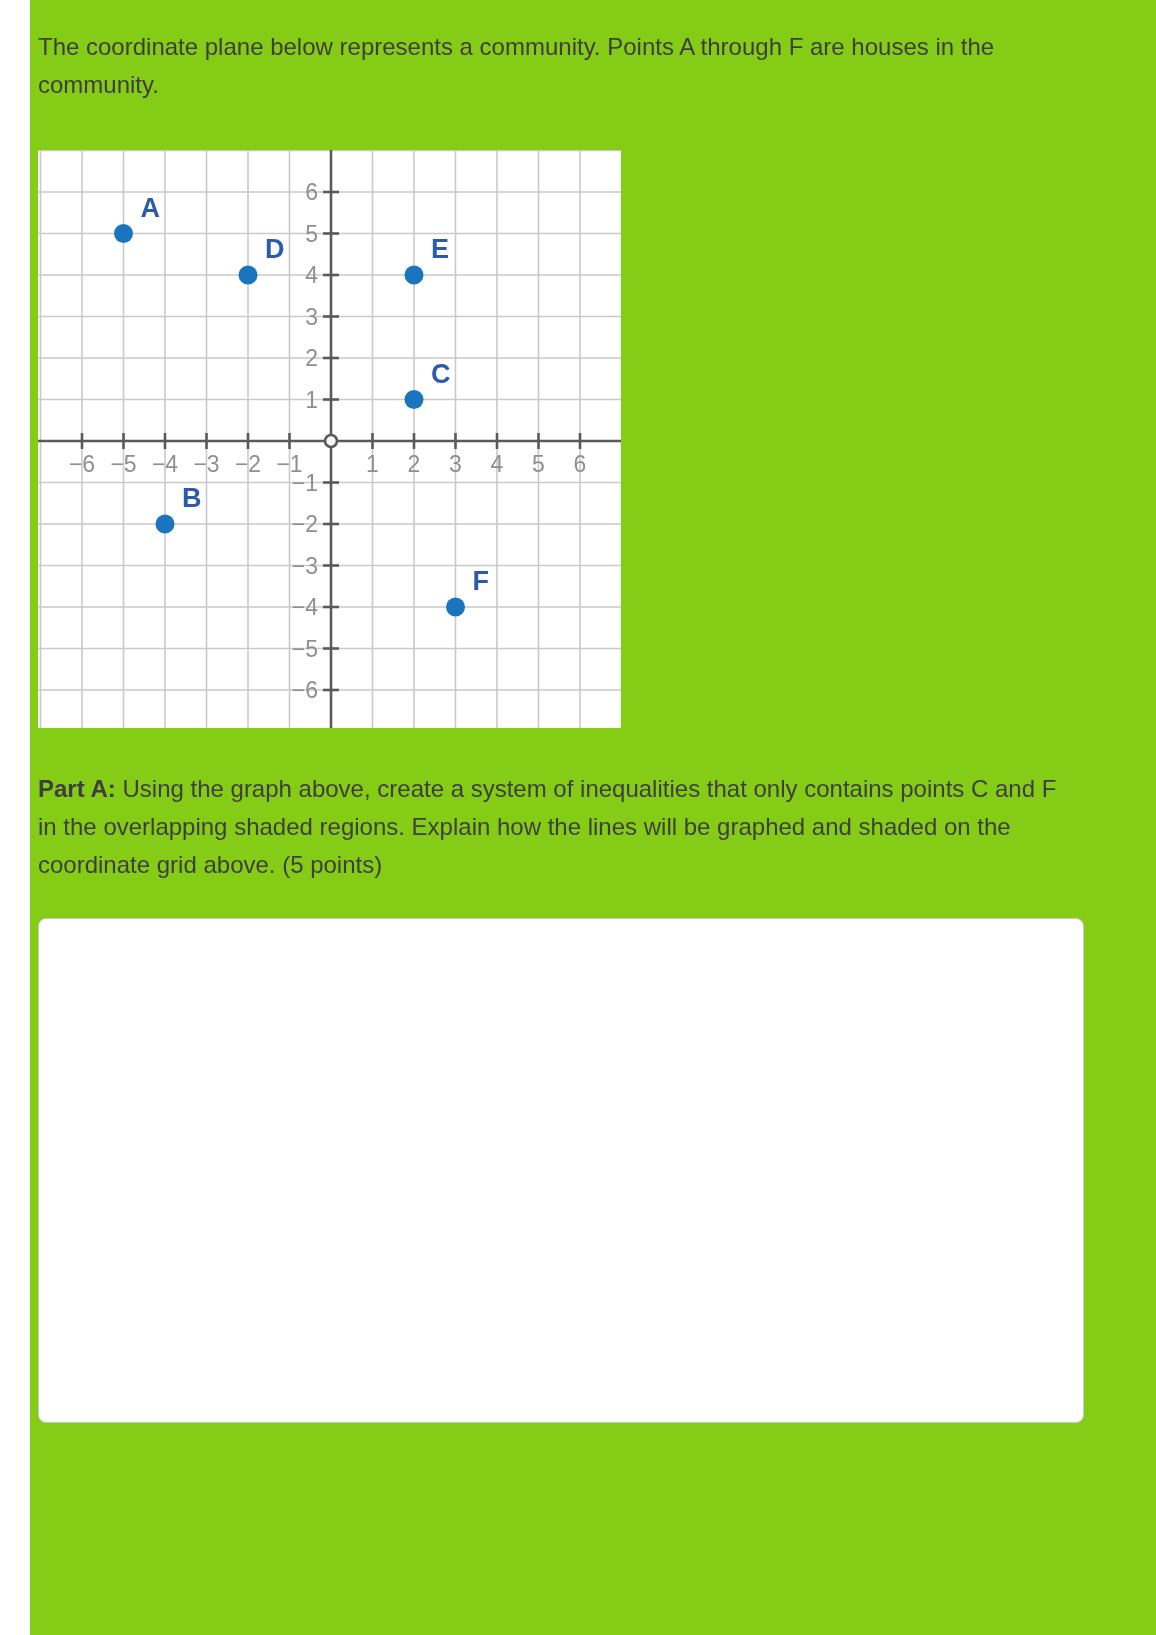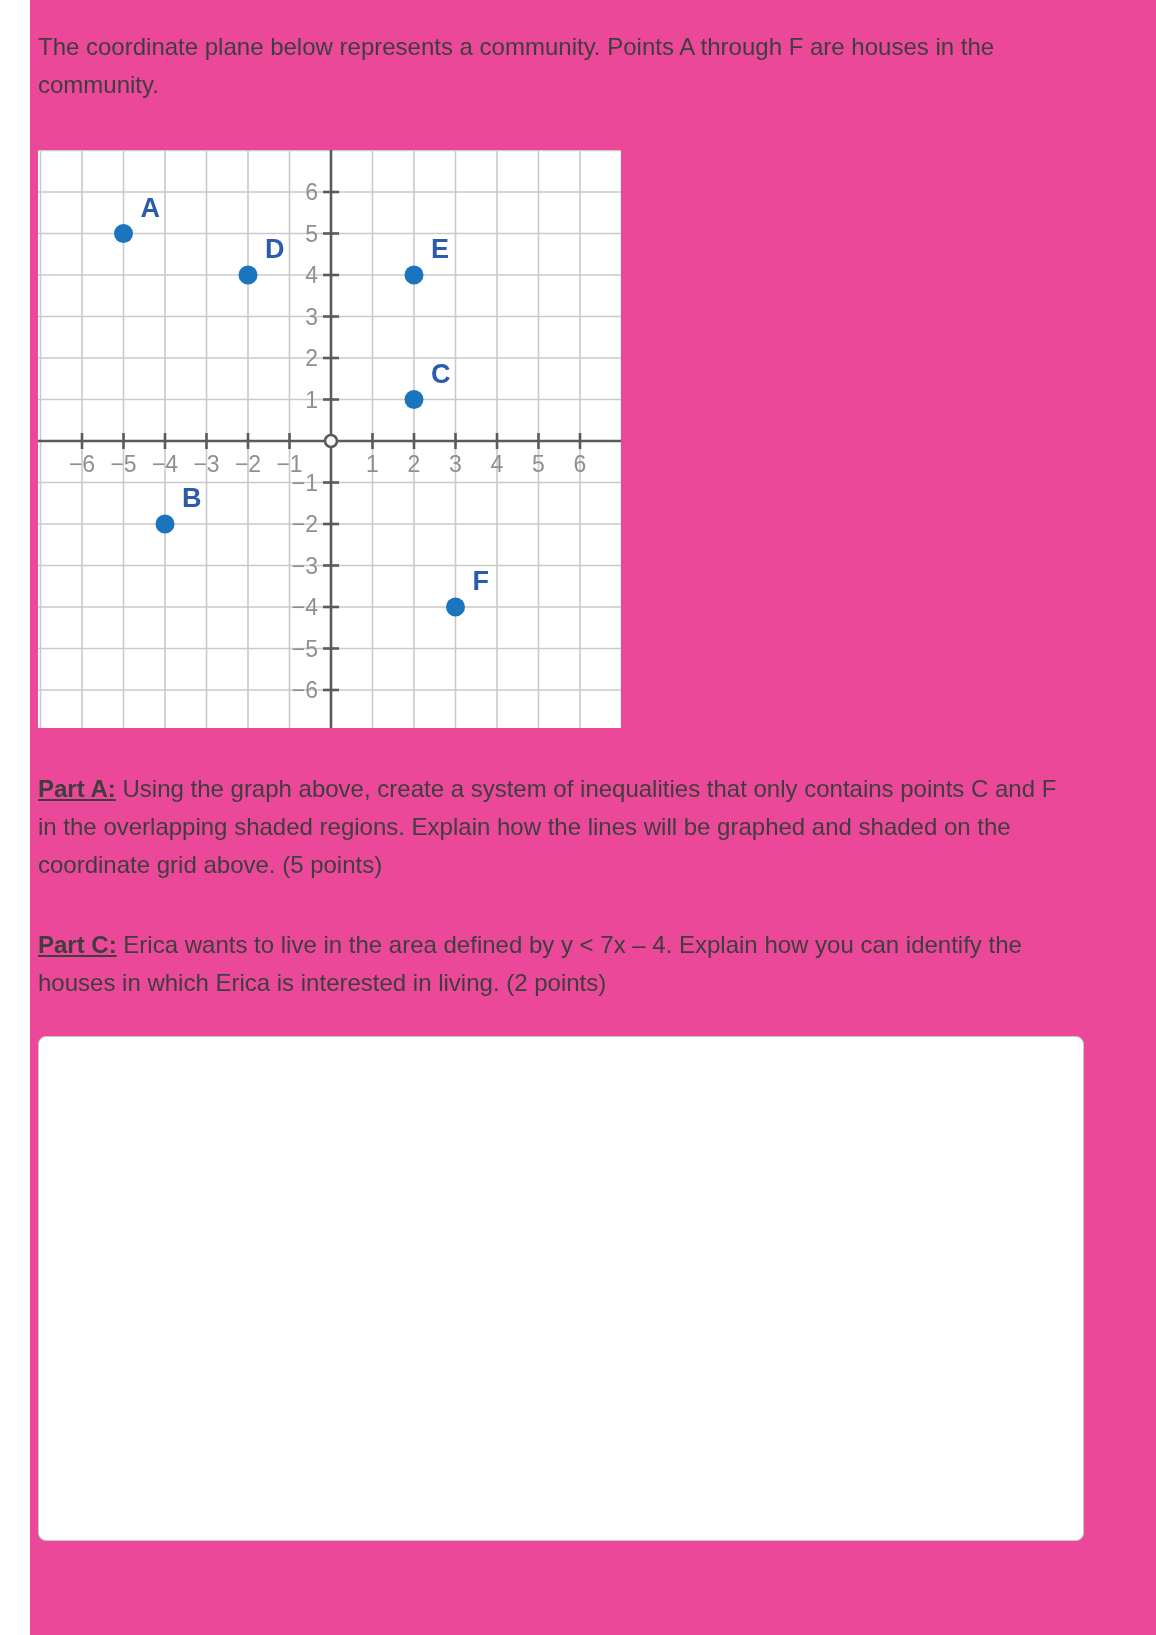--- a/index.html
+++ b/index.html
@@ -3,21 +3,21 @@
 <meta charset="utf-8">
 <style>
   * { box-sizing: border-box; margin: 0; padding: 0; }
   html, body { width: 1156px; height: 1635px; background: #ffffff; overflow: hidden; }
   body { font-family: "Liberation Sans", sans-serif; }
 
   .page-panel {
     position: absolute;
     left: 30px; top: 0; right: 0;
     height: 1635px;
-    background: #ec4899;
+    background: #84cc16;
     padding: 28px 36px 0 8px;
     color: #3e3e3e;
   }
 
   .intro {
     font-size: 24px;
     line-height: 38px;
     max-width: 1085px;
   }
 
@@ -30,21 +30,21 @@
   .graph-box svg { display: block; }
   .graph-box svg text { font-family: "Liberation Sans", sans-serif; }
 
   .question-part {
     font-size: 24px;
     line-height: 38px;
     max-width: 1040px;
     margin-top: 42px;
   }
   .question-part:first-of-type { margin-top: 48px; }
-  .question-part strong { font-weight: bold; text-decoration: underline; }
+  .question-part strong { font-weight: bold; }
 
   .answer-area {
     display: block;
     margin-top: 34px;
     width: 1046px;
     height: 505px;
     background: #ffffff;
     border: 1px solid #c7c7c5;
     border-radius: 8px;
     resize: none;
@@ -159,20 +159,16 @@
         <text x="434.5" y="440" fill="#2b5cab" font-size="27" font-weight="bold">F</text>
       </svg>
   </div>
 
   <p class="question-part">
     <strong>Part A:</strong>
     <span>Using the graph above, create a system of inequalities that only contains points C and F in the overlapping shaded regions. Explain how the lines will be graphed and shaded on the coordinate grid above. (5 points)</span>
   </p>
 
 
-  <p class="question-part">
-    <strong>Part C:</strong>
-    <span>Erica wants to live in the area defined by y &lt; 7x – 4. Explain how you can identify the houses in which Erica is interested in living. (2 points)</span>
-  </p>
 
   <textarea class="answer-area" placeholder="" style=""></textarea>
 
 </div>
 
 </body></html>

